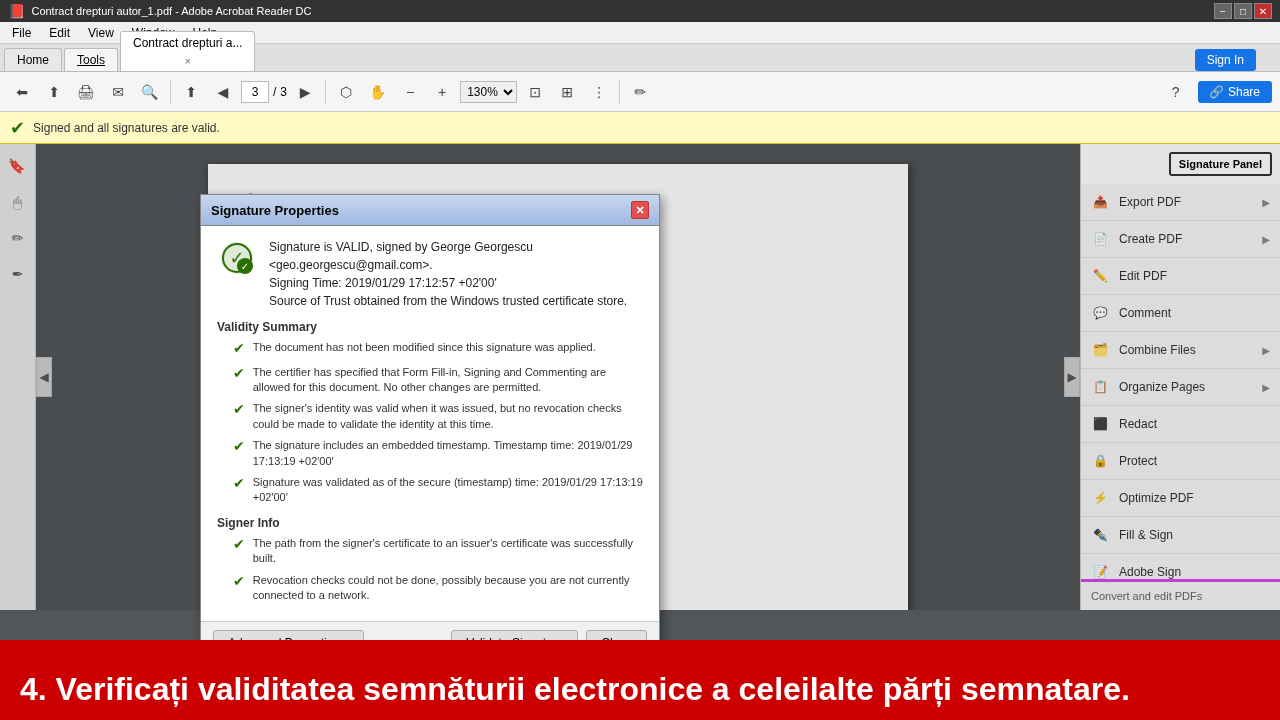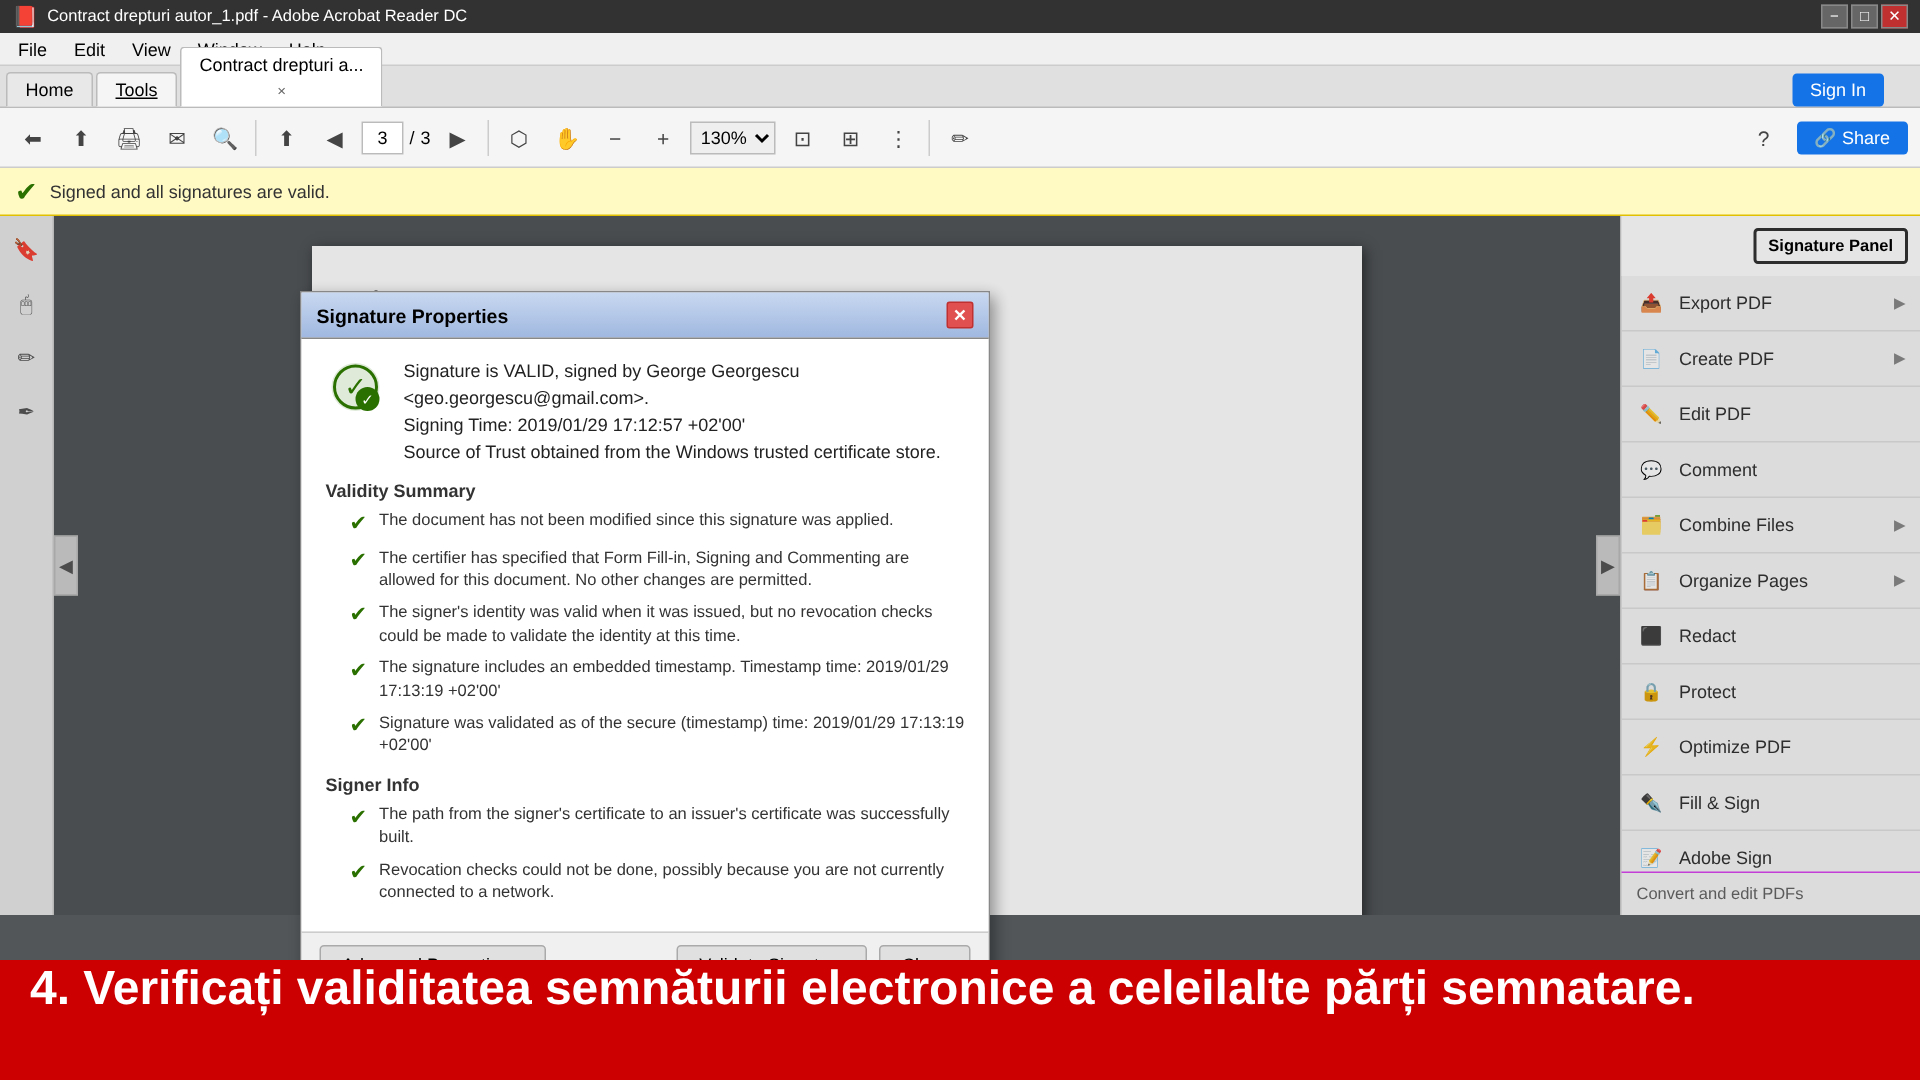--- a/index.html
+++ b/index.html
@@ -205,21 +205,21 @@
       font-size: 12px;
       color: #333;
     }
     .right-tool-icon { width: 20px; height: 20px; display: flex; align-items: center; justify-content: center; }
     .right-tool-label { flex: 1; }
     .right-tool-arrow { font-size: 10px; color: #888; }
     .right-panel-footer {
       padding: 8px 10px;
       font-size: 11px;
       color: #666;
-      border-top: 1px solid #d946ef;
+      border-top: 3px solid #d946ef;
     }
 
     
     .modal-backdrop {
       position: absolute;
       top: 0; left: 0; right: 0; bottom: 0;
       background: rgba(0,0,0,0.1);
       z-index: 100;
     }
 
@@ -331,22 +331,22 @@
 
     
     .bottom-banner {
       position: absolute;
       bottom: 0;
       left: 0;
       right: 0;
       height: 80px;
       background: #cc0000;
       display: flex;
-      align-items: flex-start;
-      padding: 0 20px;
+      align-items: flex-end;
+      padding: 12px 20px;
       z-index: 300;
     }
     .banner-text {
       color: #fff;
       font-size: 32px;
       font-weight: bold;
       font-family: Arial, sans-serif;
     }
   </style>
 </head>

